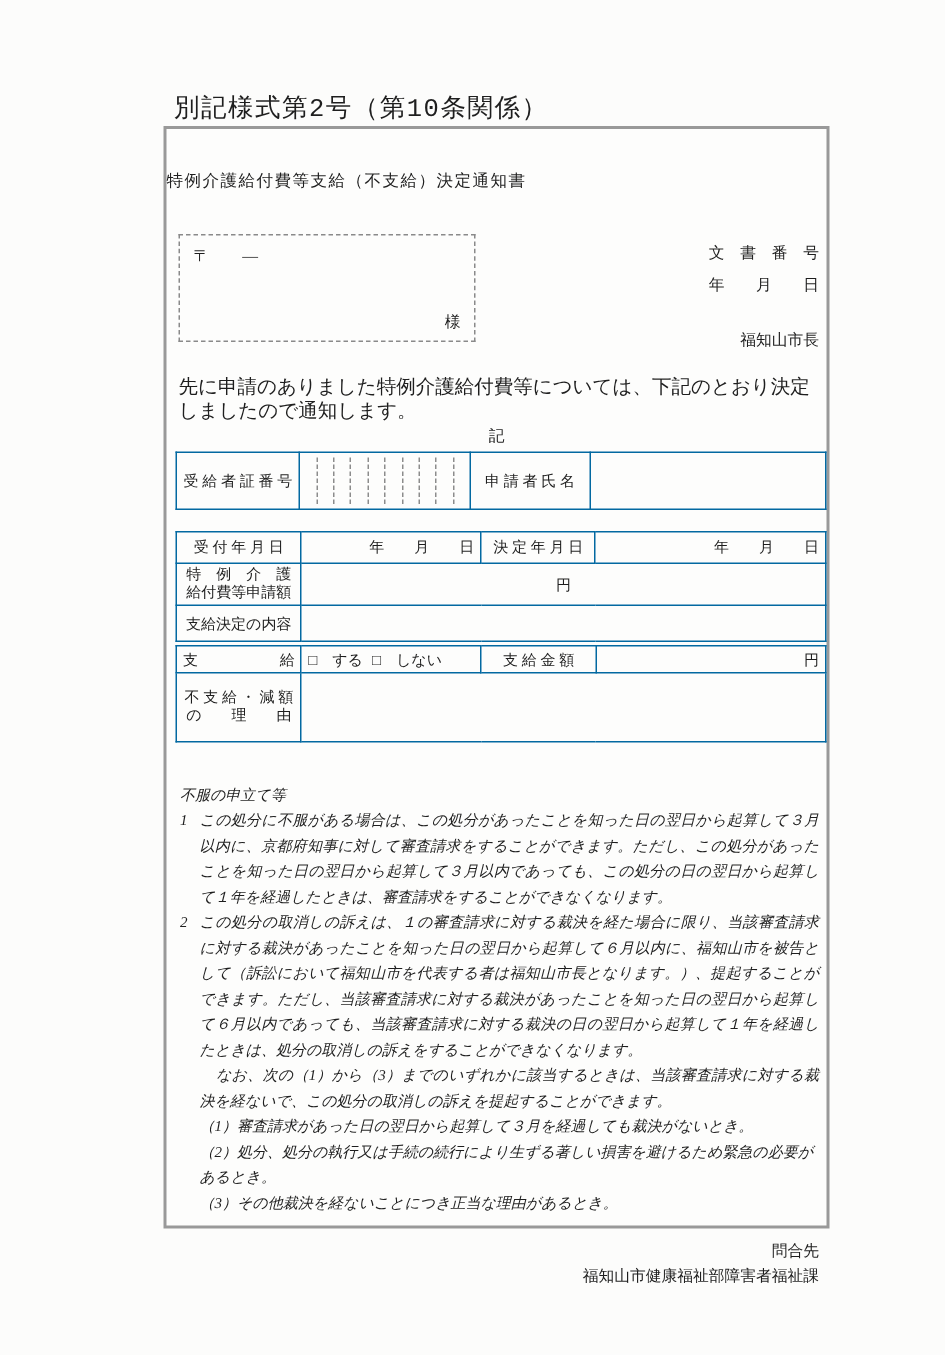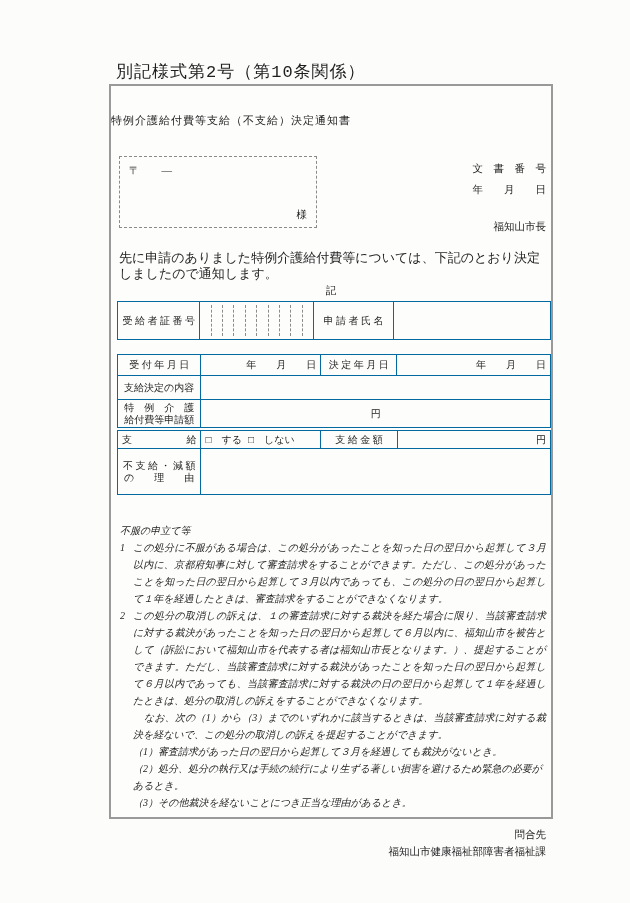--- a/index.html
+++ b/index.html
@@ -133,29 +133,29 @@
         <col style="width:155px">
       </colgroup>
     <tbody>
         <tr>
       <td class="label" style="height:21px">受 付 年 月 日</td>
       <td class="val-right">年　　月　　日</td>
       <td class="label">決 定 年 月 日</td>
       <td class="val-right">年　　月　　日</td>
     </tr>
     <tr>
-      <td class="label" style="height:24px">支給決定の内容</td>
-      <td colspan="3"></td>
-    </tr>
-    <tr>
       <td class="label two-line" style="height:28px">
         <div>特　例　介　護</div>
         <div>給付費等申請額</div>
       </td>
       <td colspan="3" class="val-center">円</td>
+    </tr>
+    <tr>
+      <td class="label" style="height:24px">支給決定の内容</td>
+      <td colspan="3"></td>
     </tr>
   </tbody>
     </table>
 
   <table class="t3">
     <colgroup>
         <col style="width:84px">
         <col style="width:121px">
         <col style="width:77px">
         <col style="width:155px">

